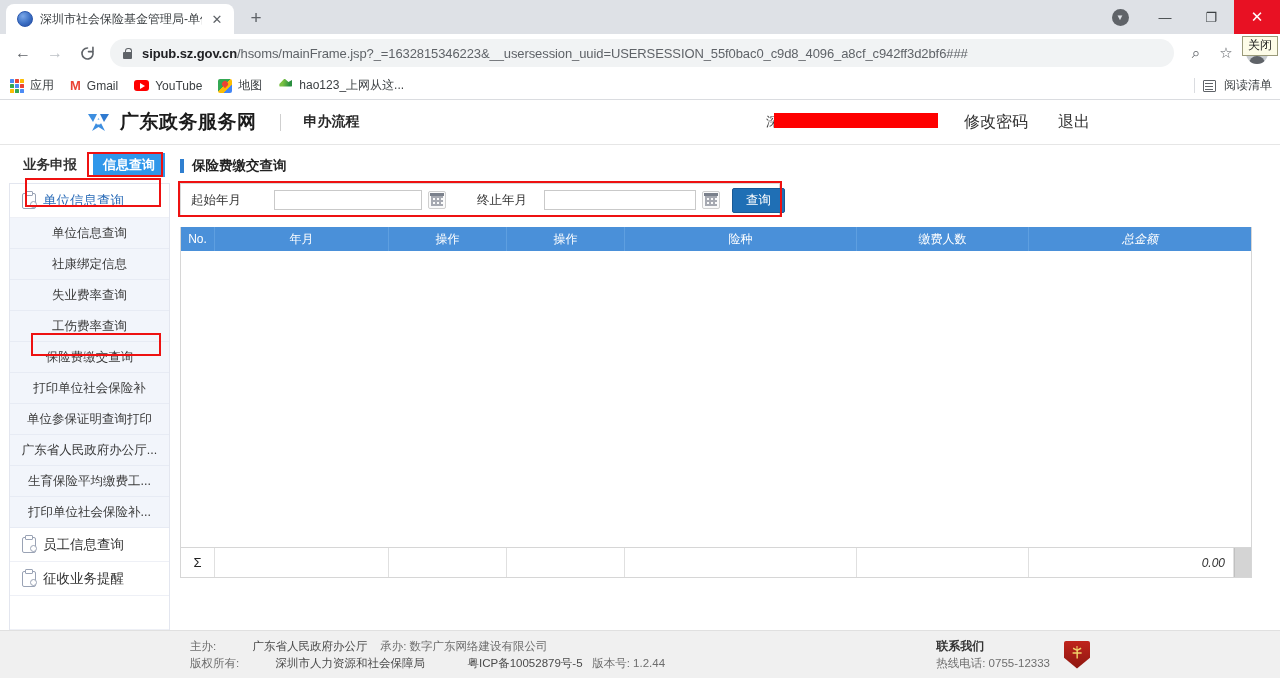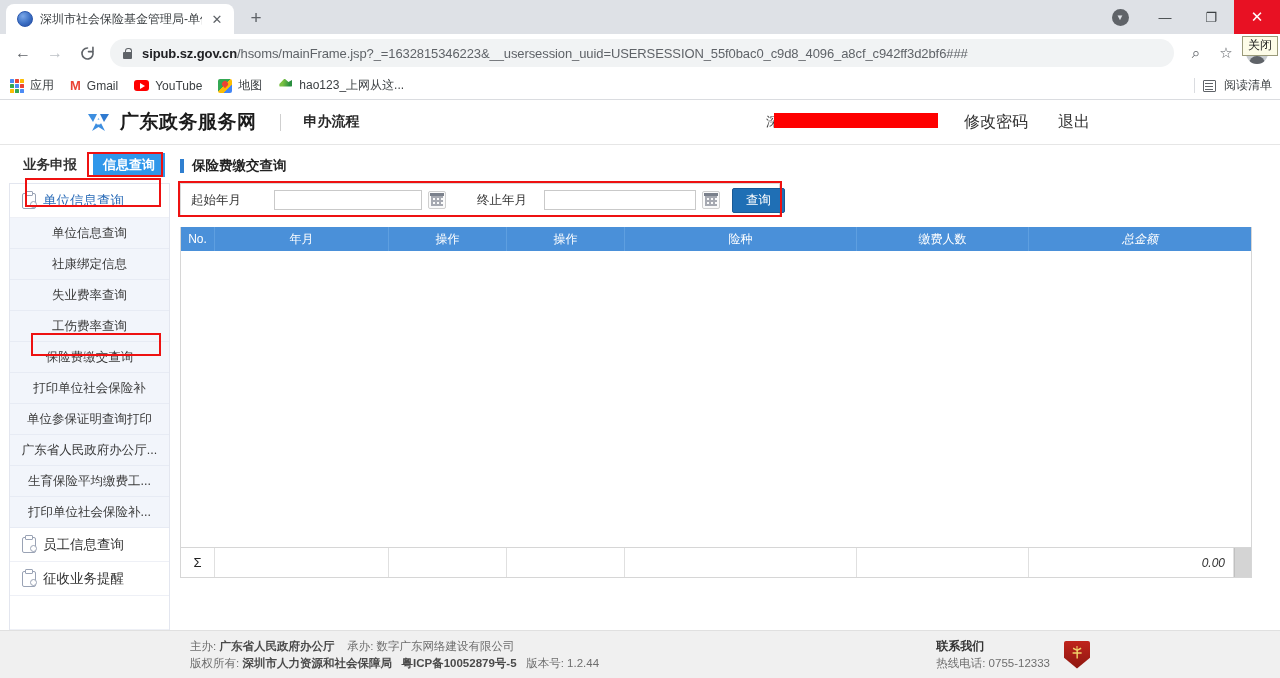--- a/index.html
+++ b/index.html
@@ -369,21 +369,21 @@
   
   .site-footer {
     position: absolute; left: 0; bottom: 0; width: 1280px; height: 48px;
     background: #f0f0f0; border-top: 1px solid #e0e0e0;
     display: flex; align-items: center;
   }
   .foot-left { padding-left: 190px; }
   .foot-line {
     font-size: 11.5px; color: #6e6e6e; line-height: 17px; white-space: nowrap;
   }
-  .foot-line b { color: #4a4a4a; font-weight: bold; }
+  .foot-line b { color: #4a4a4a; font-weight: normal; margin-left: 33px; }
   .foot-right {
     margin-left: auto; padding-right: 190px;
     display: flex; align-items: center; gap: 14px;
   }
   .foot-contact { text-align: left; }
   .contact-title { font-size: 12px; font-weight: bold; color: #333; line-height: 17px; }
   .contact-phone { font-size: 11.5px; color: #6e6e6e; line-height: 17px; }
   .emblem {
     width: 26px; height: 28px; flex: none;
     background: linear-gradient(#c0241c, #8d1710);

